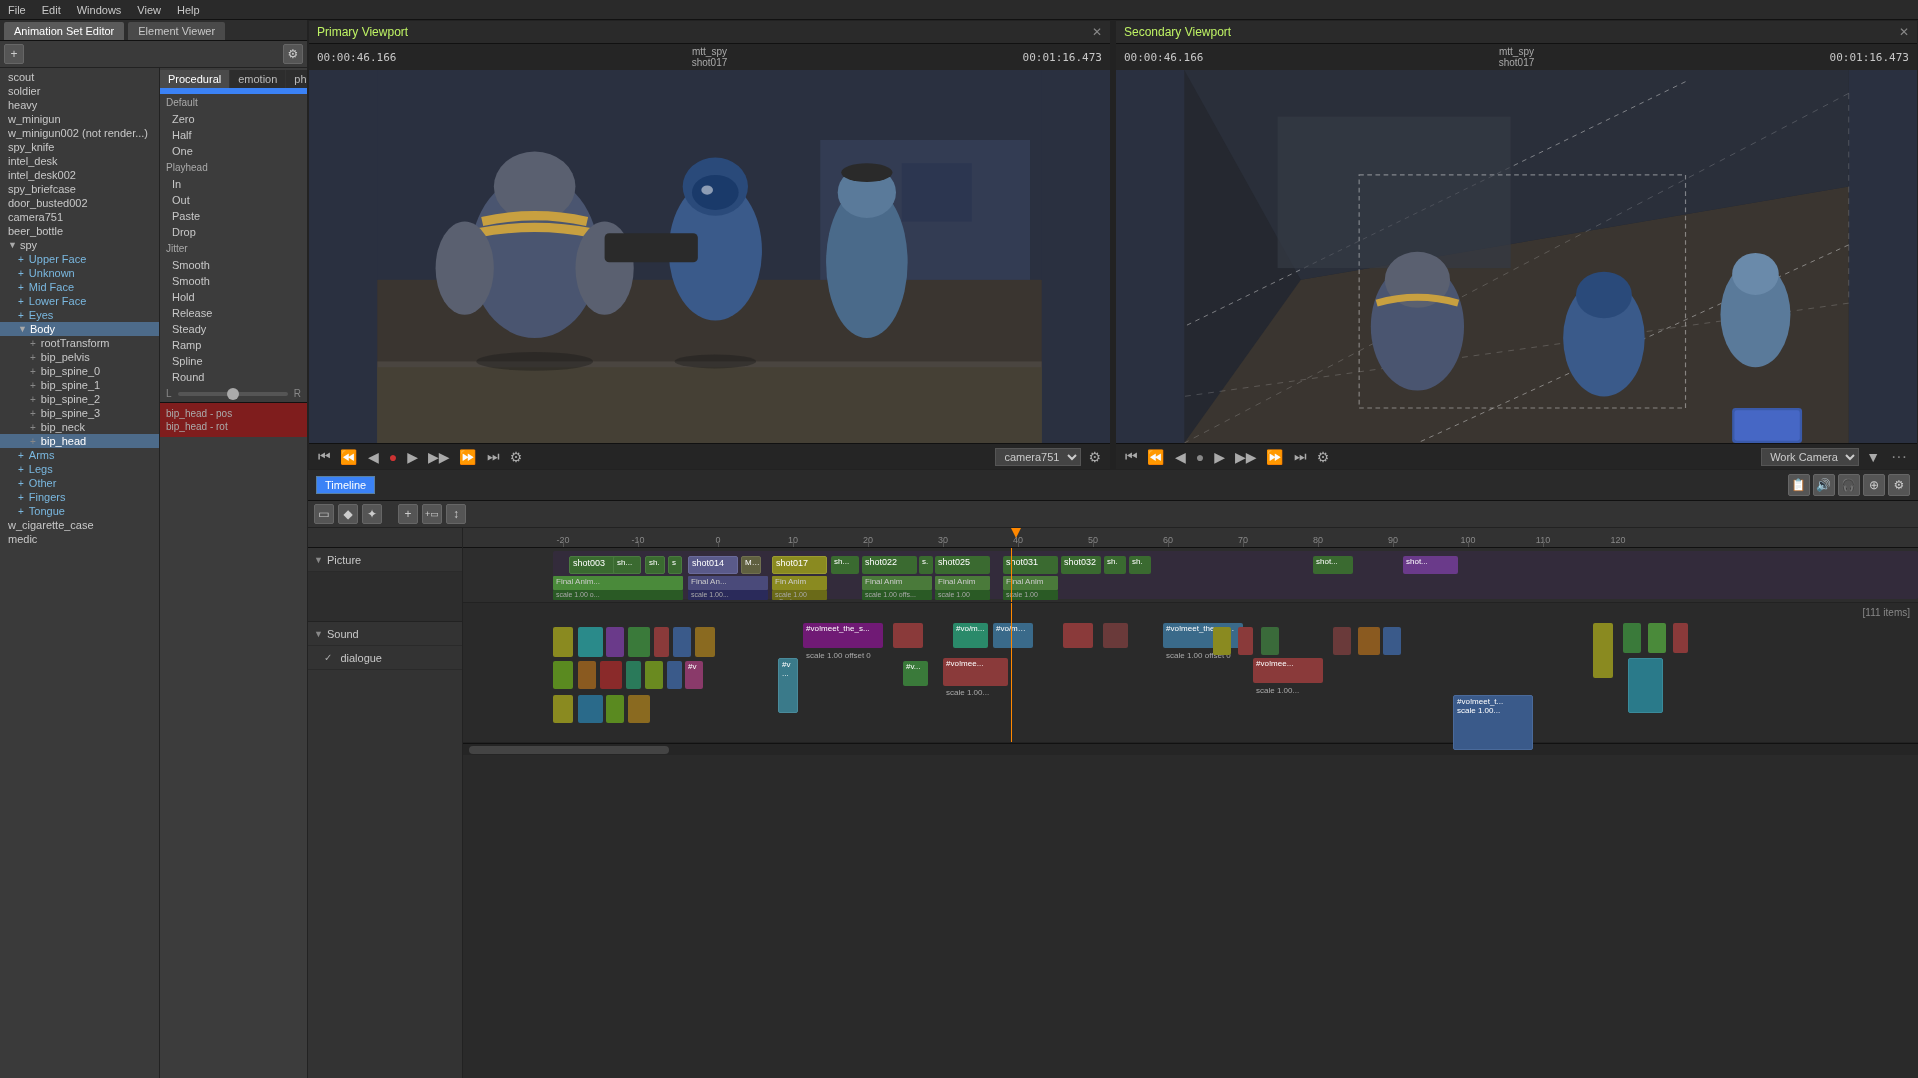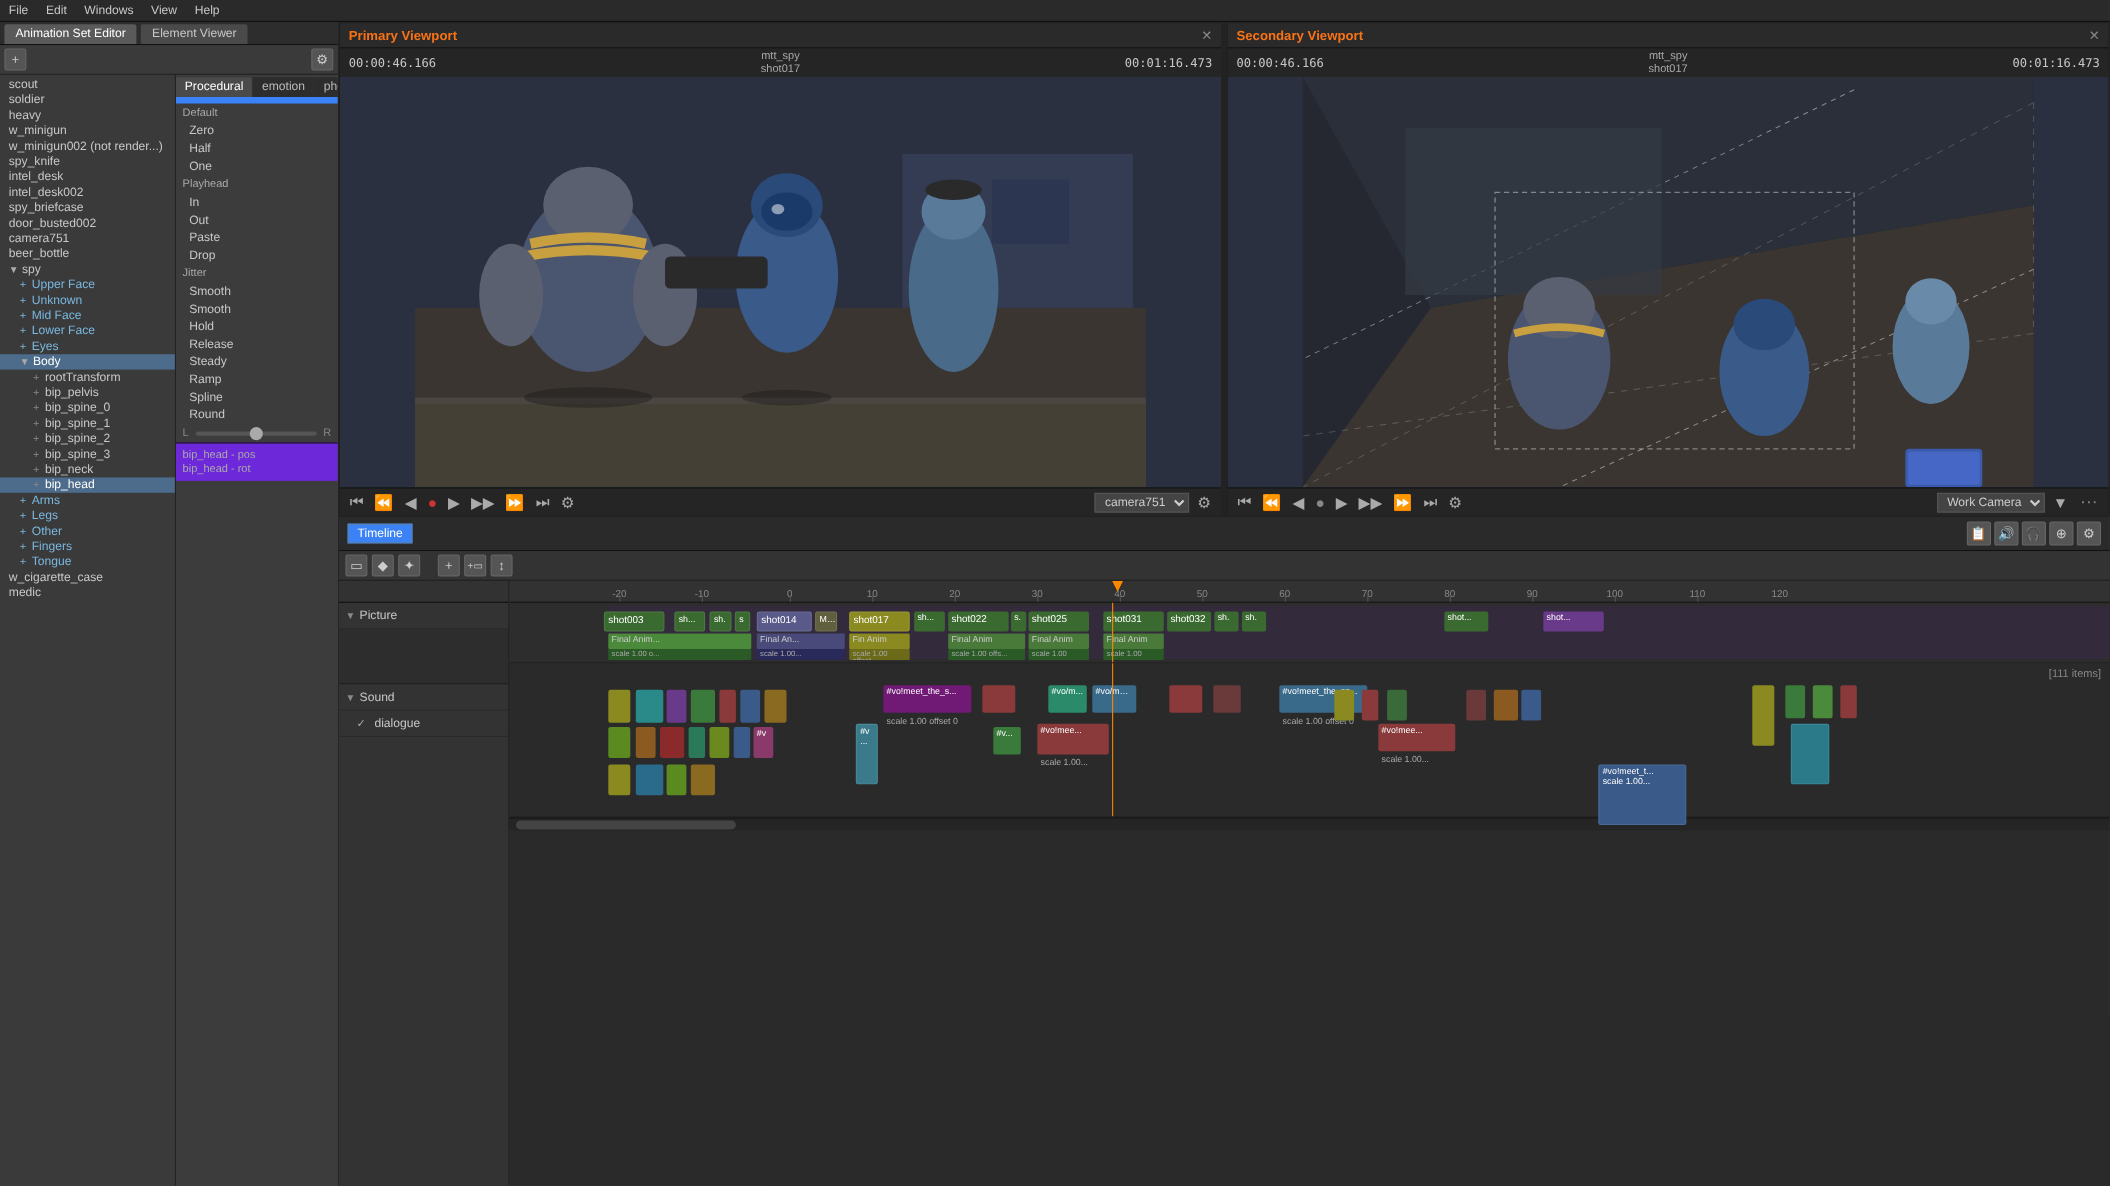--- a/index.html
+++ b/index.html
@@ -159,21 +159,21 @@
     .proc-item {
       padding: 2px 8px 2px 12px;
       cursor: pointer;
       color: #c8c8c8;
       font-size: 11px;
       white-space: nowrap;
     }
 
     
     #bip-footer {
-      background: #6d28d9;
+      background: #7f1d1d;
       border-top: 1px solid #111;
       padding: 4px 6px;
     }
     .bip-row {
       display: flex;
       align-items: center;
       padding: 1px 0;
       gap: 4px;
     }
     .bip-label {
@@ -214,23 +214,23 @@
     }
     .viewport-header {
       display: flex;
       align-items: center;
       justify-content: space-between;
       background: #2a2a2a;
       padding: 4px 8px;
       border-bottom: 1px solid #111;
     }
     .viewport-title {
-      color: #f97316;
+      color: #bef264;
       font-size: 12px;
-      font-weight: bold;
+      font-weight: normal;
     }
     .viewport-close {
       color: #888;
       cursor: pointer;
       font-size: 12px;
     }
     .viewport-timecodes {
       display: flex;
       align-items: center;
       justify-content: space-between;
@@ -866,21 +866,21 @@
               <div class="ruler-tick" style="height:6px; left:1005px;"></div>
               <div class="ruler-tick" style="height:6px; left:1080px;"></div>
 
               <div style="position:absolute;top:0;left:548px;width:0;height:0;border-left:5px solid transparent;border-right:5px solid transparent;border-top:10px solid #ff8800;z-index:15;"></div>
             </div>
 
             <div class="tl-track-row" style="height:55px;background:#2d2d2d;">
 
               <div style="position:absolute;top:3px;left:90px;right:0;height:48px;background:#3a2a4a;opacity:0.5;border-radius:2px;"></div>
 
-              <div class="tl-clip clip-picture" style="left:86px;width:55px;top:8px;height:18px;background:#3a6a30;border:1px solid #4a7a40;">shot003</div>
+              <div class="tl-clip clip-picture" style="left:106px;width:55px;top:8px;height:18px;background:#3a6a30;border:1px solid #4a7a40;">shot003</div>
               <div class="tl-clip" style="left:150px;width:28px;top:8px;height:18px;background:#3a6a30;border:1px solid #4a7a40;font-size:8px;">sh...</div>
               <div class="tl-clip" style="left:182px;width:20px;top:8px;height:18px;background:#3a6a30;border:1px solid #4a7a40;font-size:8px;">sh.</div>
               <div class="tl-clip" style="left:205px;width:14px;top:8px;height:18px;background:#3a6a30;border:1px solid #4a7a40;font-size:8px;">s</div>
 
               <div style="position:absolute;left:90px;top:28px;width:130px;height:14px;background:#4a8a3a;border-radius:1px;font-size:8px;color:#ccc;padding:1px 3px;overflow:hidden;">Final Anim...</div>
               <div style="position:absolute;left:90px;top:42px;width:130px;height:10px;background:#2a5a25;border-radius:1px;font-size:7px;color:#aaa;padding:1px 3px;overflow:hidden;">scale 1.00 o...</div>
 
               <div class="tl-clip" style="left:225px;width:50px;top:8px;height:18px;background:#5a5a8a;border:1px solid #6a6a9a;">shot014</div>
               <div class="tl-clip" style="left:278px;width:20px;top:8px;height:18px;background:#606040;border:1px solid #707050;font-size:8px;">MT...</div>
               <div style="position:absolute;left:225px;top:28px;width:80px;height:14px;background:#4a4a7a;border-radius:1px;font-size:8px;color:#ccc;padding:1px 3px;overflow:hidden;">Final An...</div>

